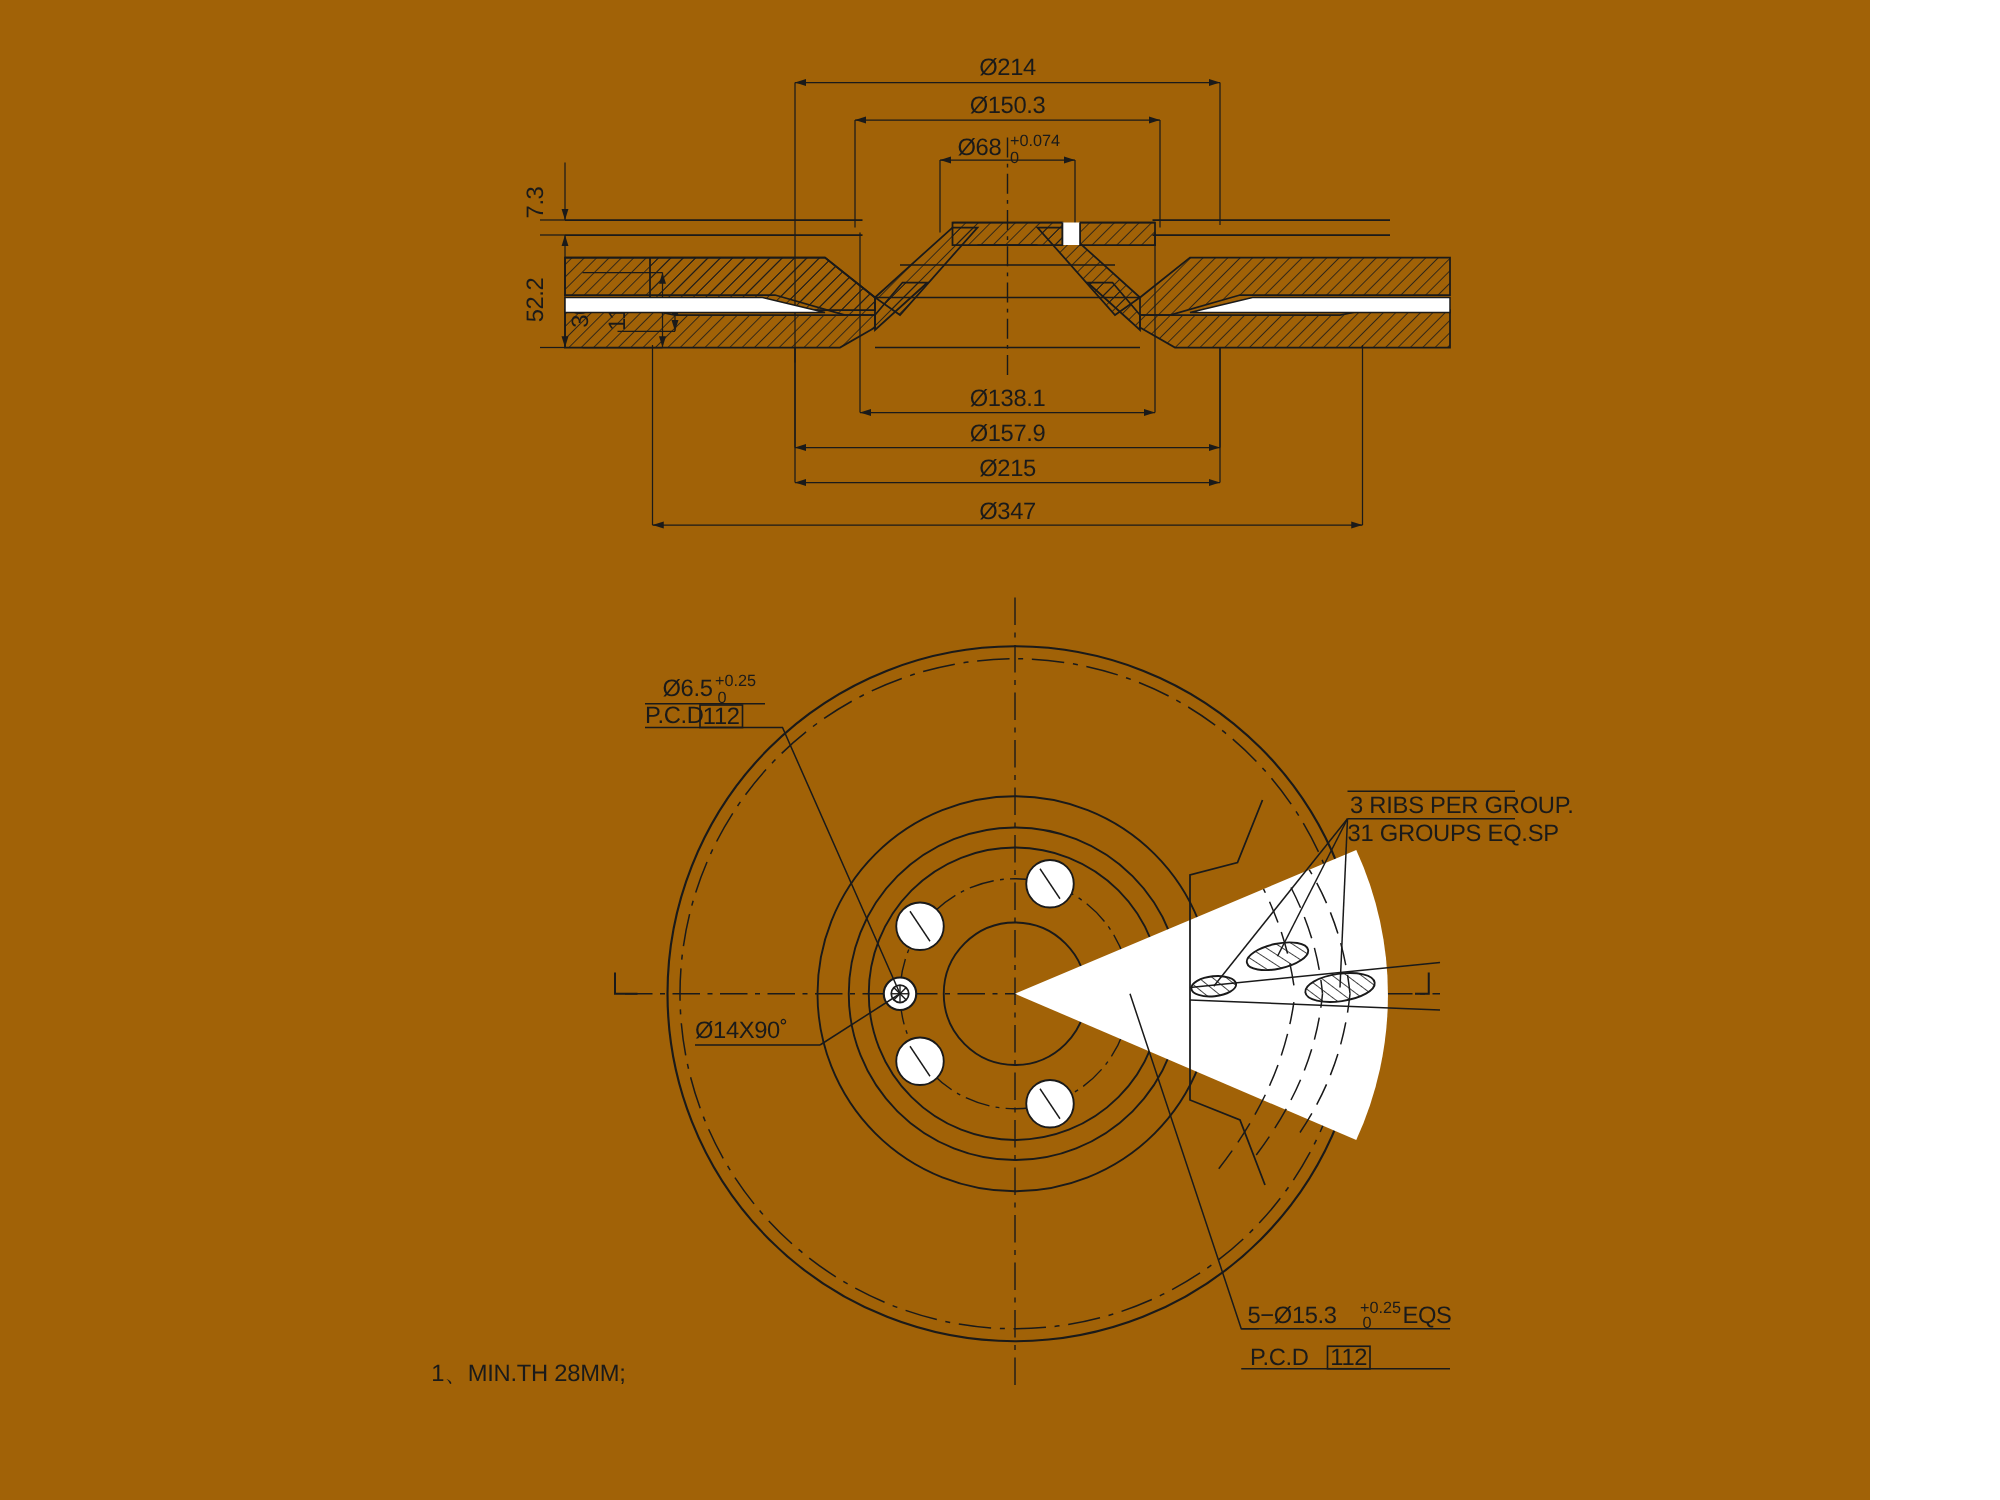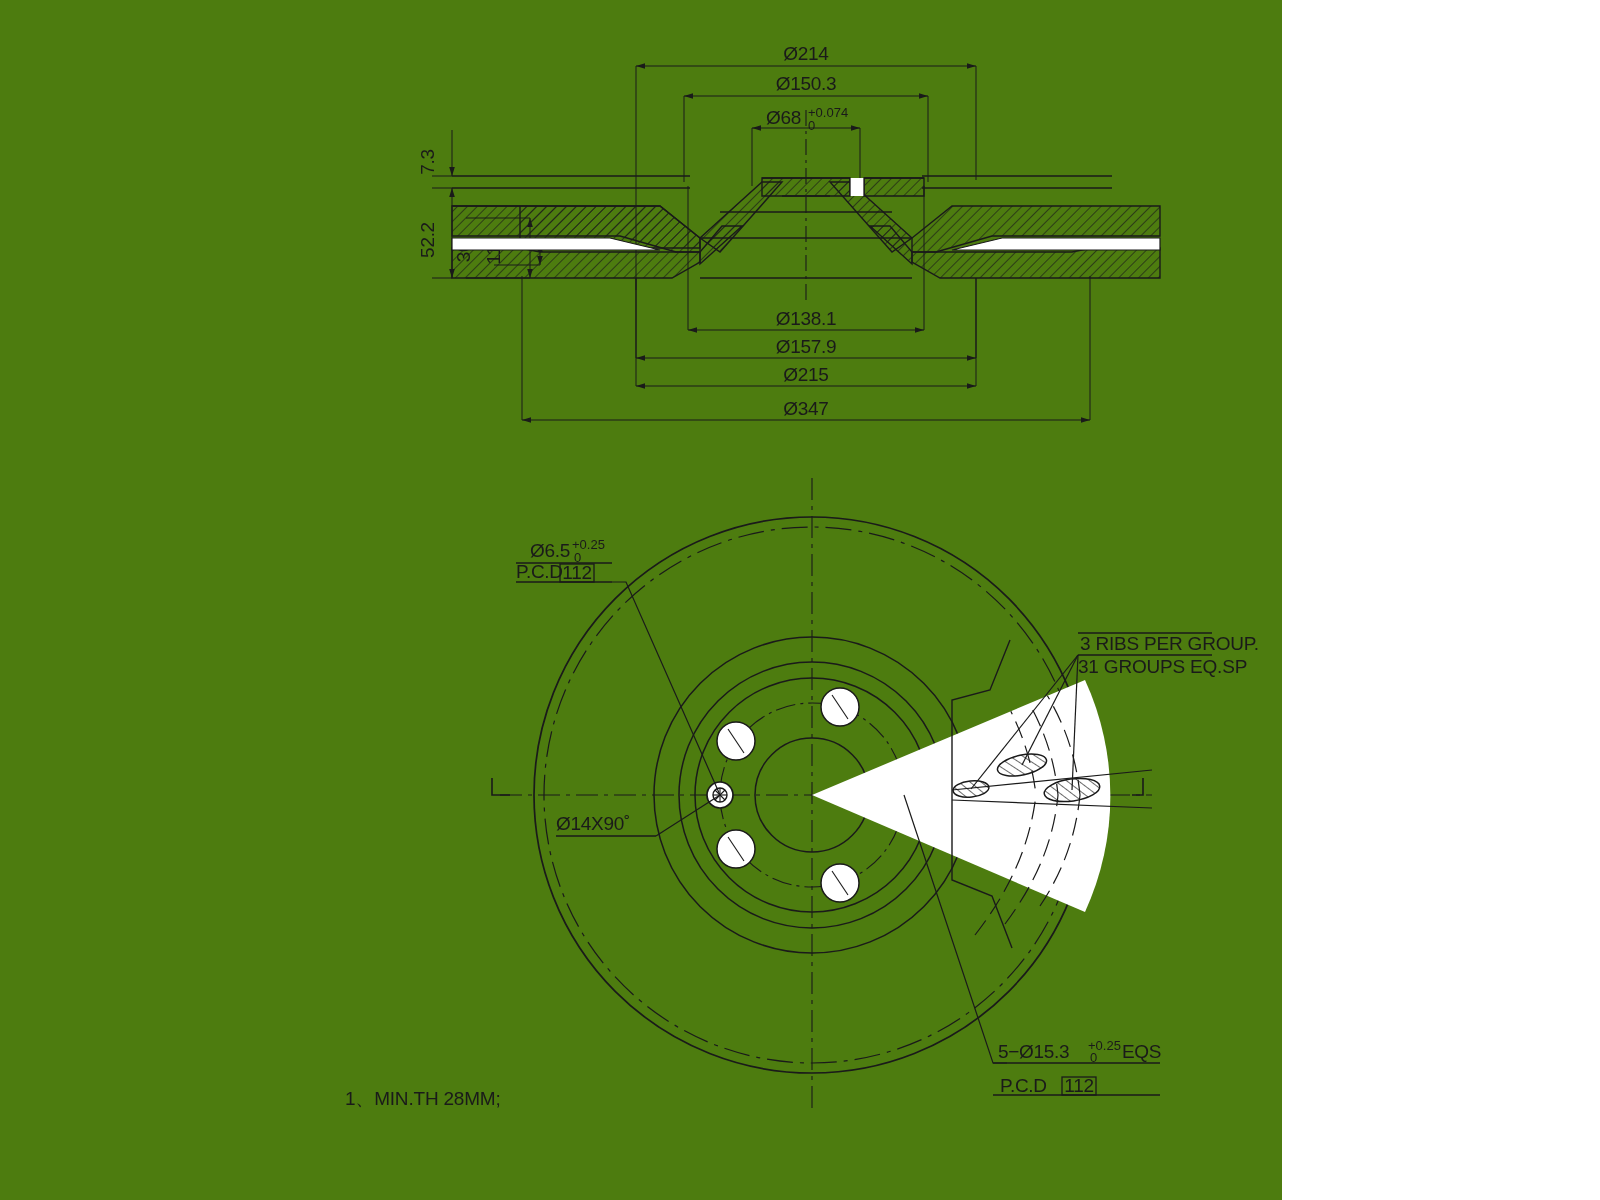--- a/index.html
+++ b/index.html
@@ -1,17 +1,17 @@
 <!DOCTYPE html>
 <html><head>
 <meta charset="utf-8">
 <style>
   html,body{margin:0;padding:0;background:#ffffff;}
   body{width:1600px;height:1200px;font-family:"Liberation Sans",sans-serif;color:#1a1a1a;overflow:hidden;}
-  #sheet{position:relative;width:1282px;height:1200px;background:#4d7c0f;}
+  #sheet{position:relative;width:1496px;height:1200px;background:#a16207;}
   svg{display:block;}
   .dimtext{font-family:"Liberation Sans",sans-serif;font-size:19px;fill:#1a1a1a;letter-spacing:-0.3px;}
   .dimtext-sm{font-family:"Liberation Sans",sans-serif;font-size:13px;fill:#1a1a1a;}
   .notetext{font-family:"Liberation Sans",sans-serif;font-size:19px;fill:#1a1a1a;letter-spacing:-0.2px;}
 </style>
 </head>
 <body>
 
 <div id="sheet">
 

